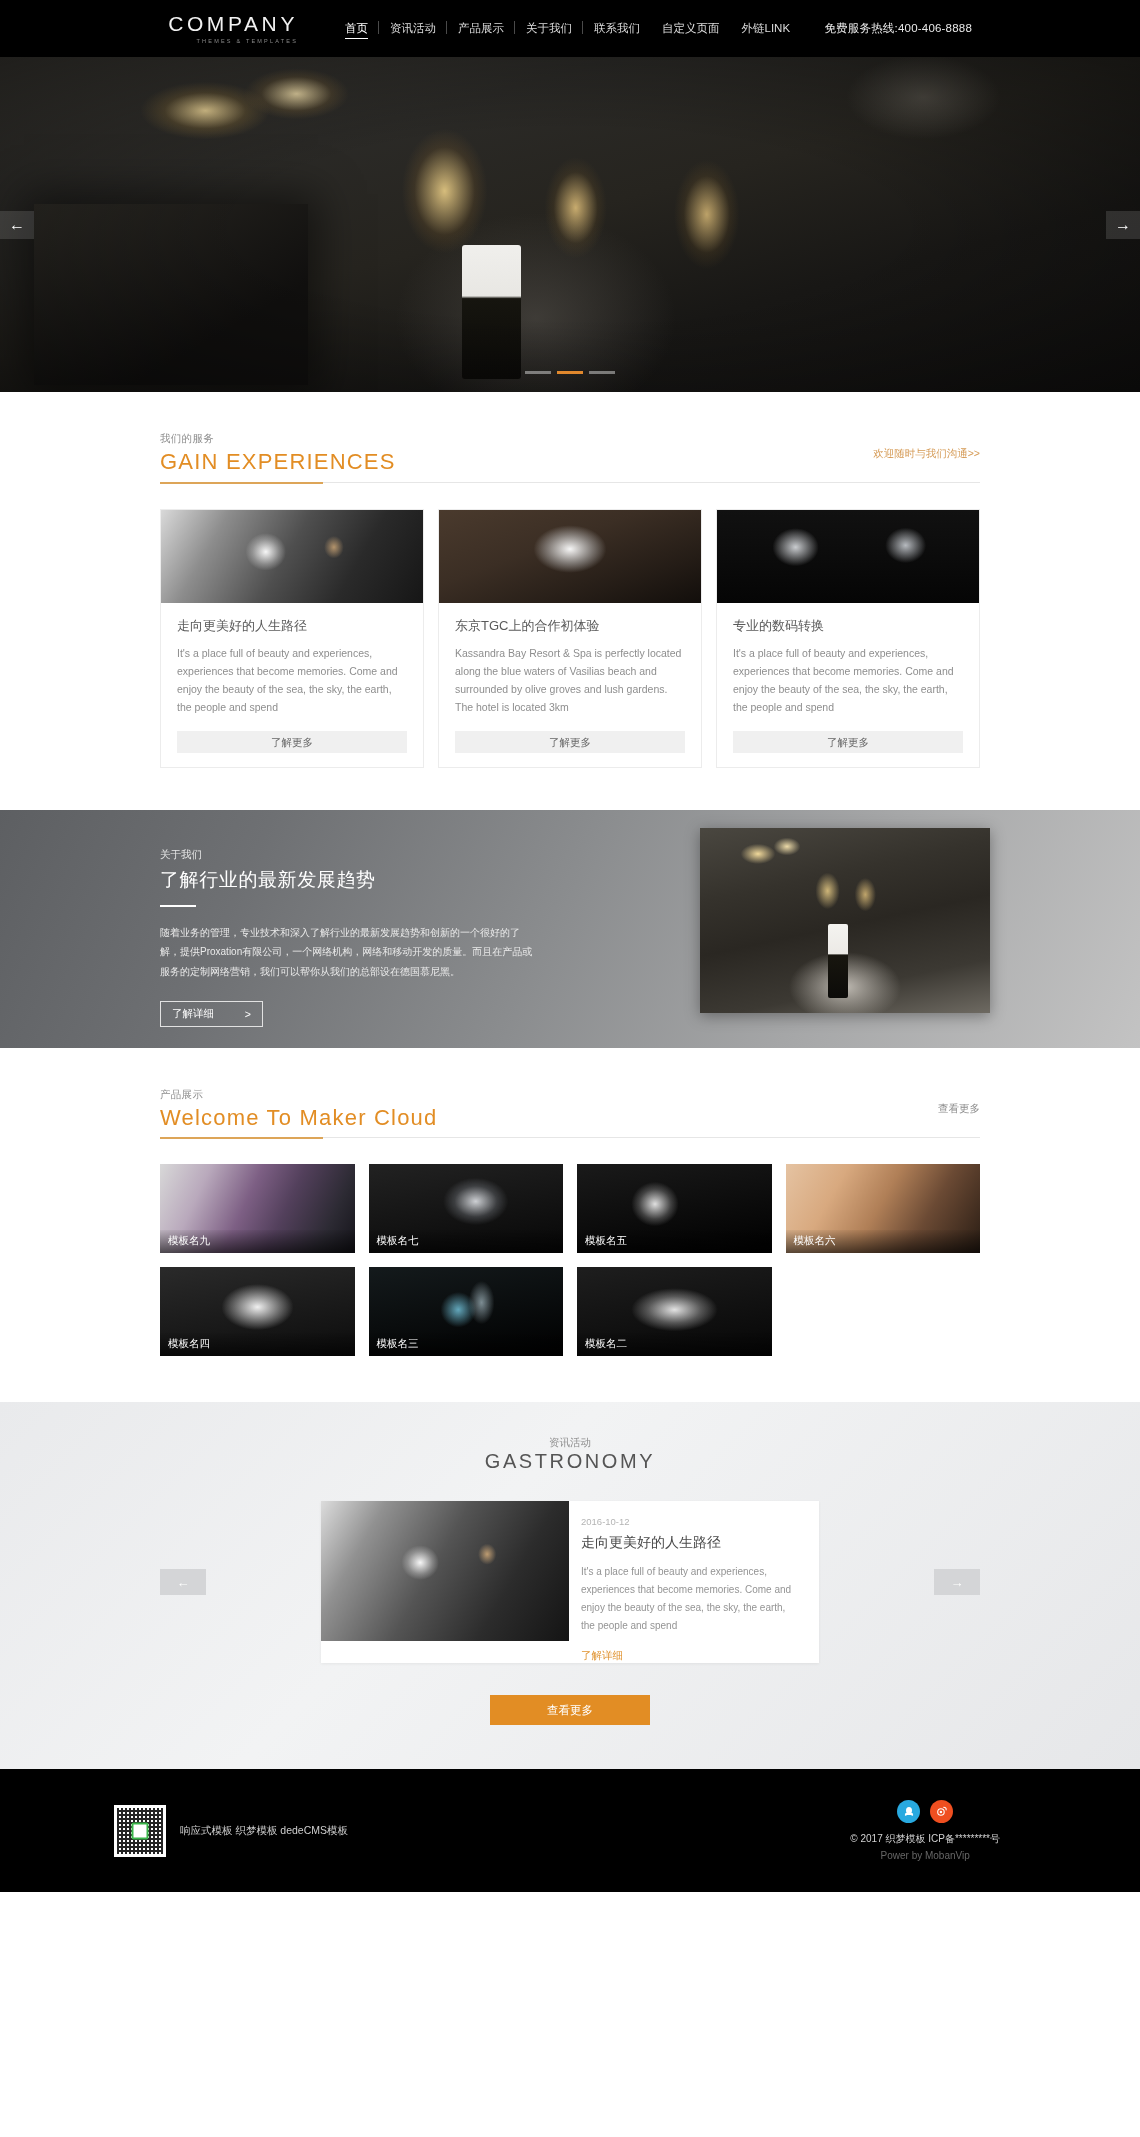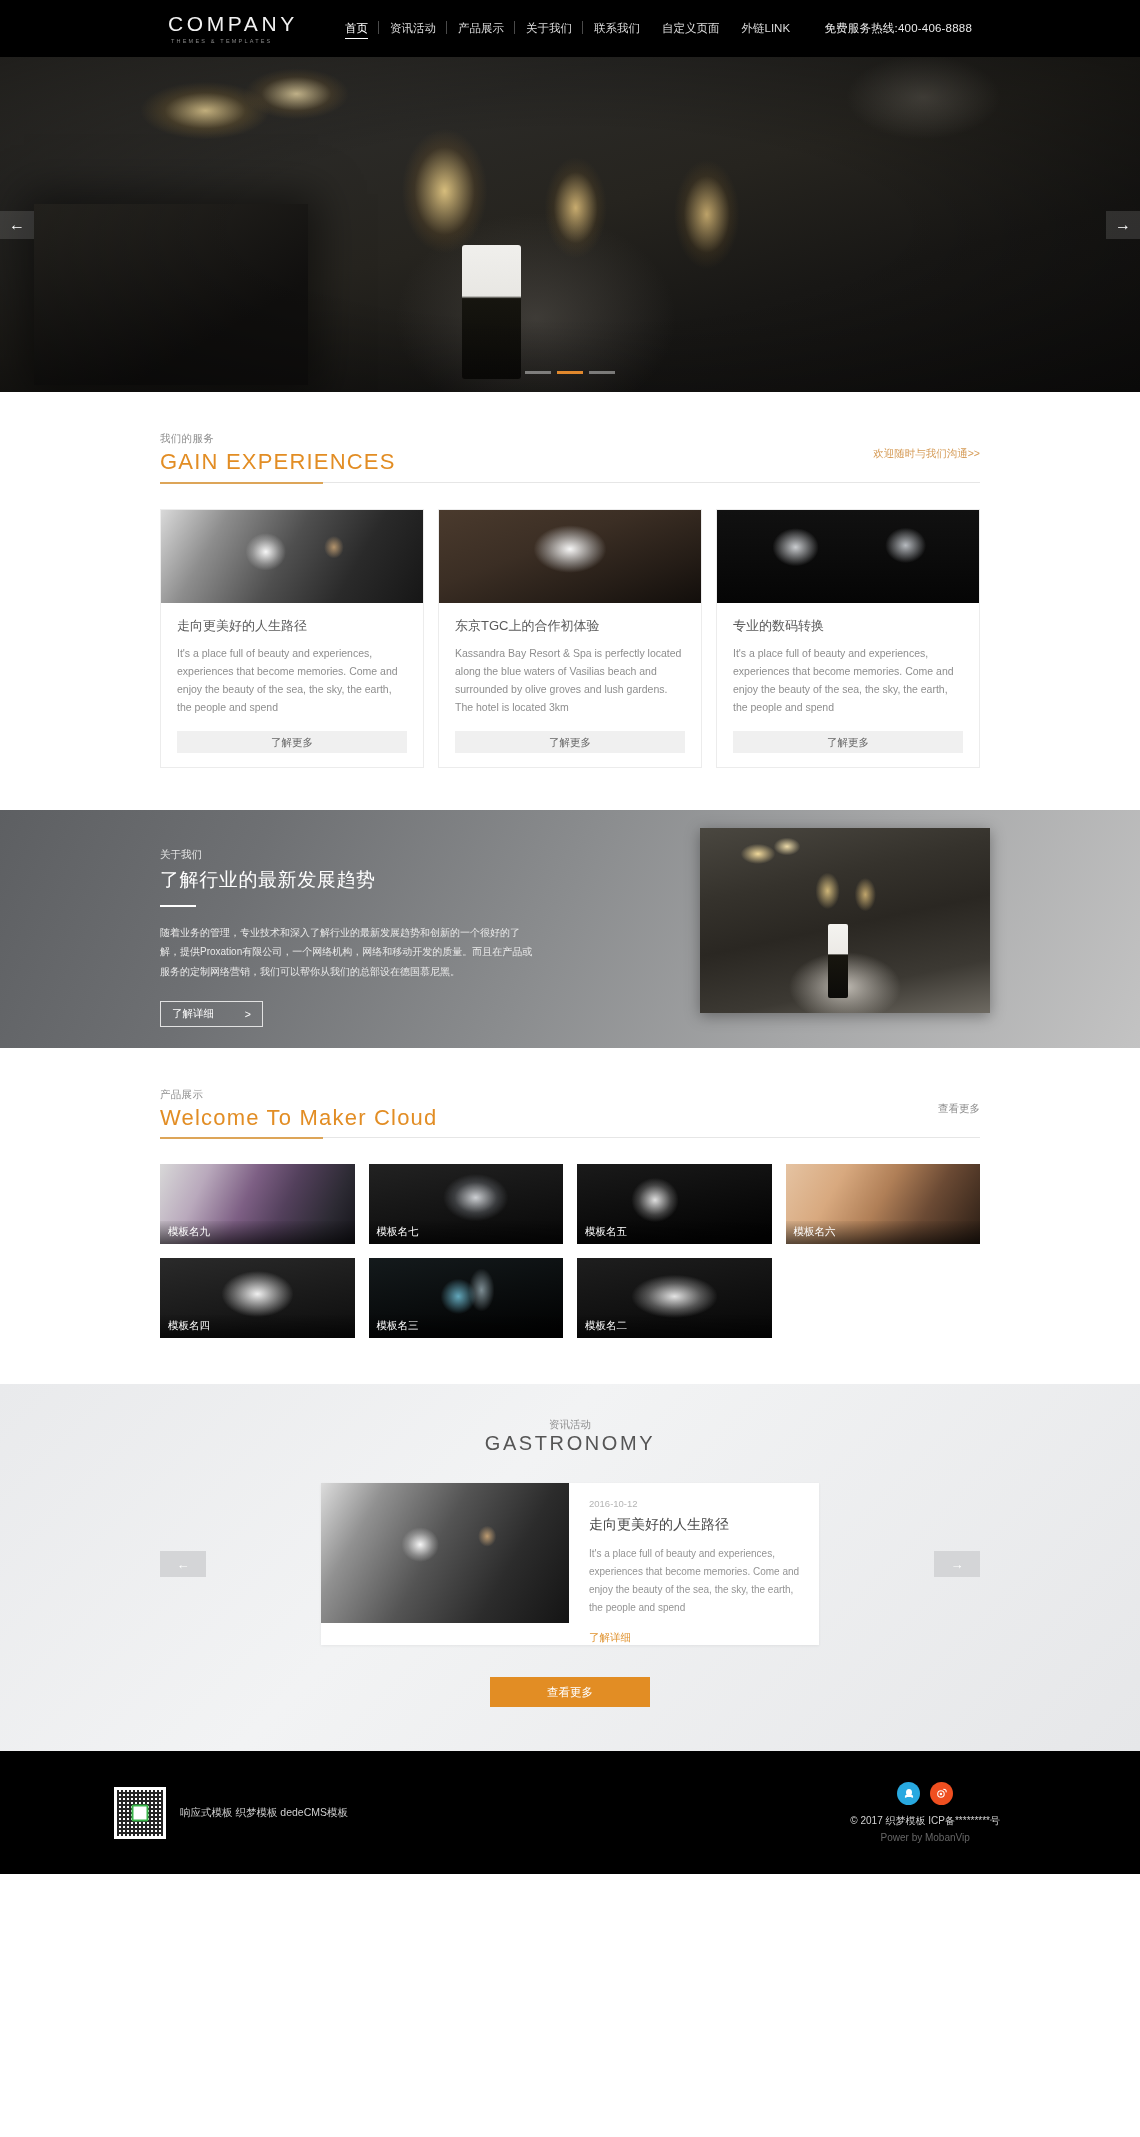--- a/index.html
+++ b/index.html
@@ -17,21 +17,21 @@
     height: 57px;
     background: #000;
     display: flex;
     align-items: center;
     position: relative;
     z-index: 20;
   }
   .logo {
     margin-left: 168px;
     width: 130px;
-    text-align: left;
+    text-align: right;
     line-height: 1;
   }
   .logo-main {
     display: block;
     font-size: 21px;
     letter-spacing: 3.6px;
     color: #f2f2f2;
     font-weight: 300;
     font-family: "Liberation Sans", sans-serif;
   }
@@ -326,21 +326,21 @@
   
   .products { padding: 38px 0 46px; background: #fff; }
   .prod-grid {
     display: grid;
     grid-template-columns: repeat(4, 1fr);
     gap: 14px;
     margin-top: 26px;
   }
   .prod-card {
     position: relative;
-    height: 80px;
+    height: 89px;
     overflow: hidden;
     cursor: pointer;
   }
   .prod-label {
     position: absolute;
     left: 0; bottom: 0;
     width: 100%;
     padding: 4px 8px 5px;
     font-size: 10.5px;
     color: #fff;
@@ -385,21 +385,21 @@
   }
   .news-img {
     width: 248px;
     height: 140px;
     flex: none;
     background:
       radial-gradient(ellipse 26px 24px at 40% 44%, rgba(255,255,255,.95) 0%, rgba(215,215,215,.35) 48%, transparent 72%),
       radial-gradient(ellipse 13px 15px at 67% 38%, rgba(212,172,122,.85) 0%, transparent 70%),
       linear-gradient(120deg, #dcdcdc 0%, #919191 20%, #545454 46%, #2c2c2c 72%, #141414 100%);
   }
-  .news-body { padding: 15px 18px 0 20px; }
+  .news-body { padding: 15px 18px 0 12px; }
   .news-date { font-size: 9.5px; color: #b4b4b4; }
   .news-h {
     font-size: 14px;
     color: #4a4a4a;
     font-weight: 400;
     margin: 7px 0 11px;
   }
   .news-p {
     font-size: 10px;
     line-height: 1.8;

